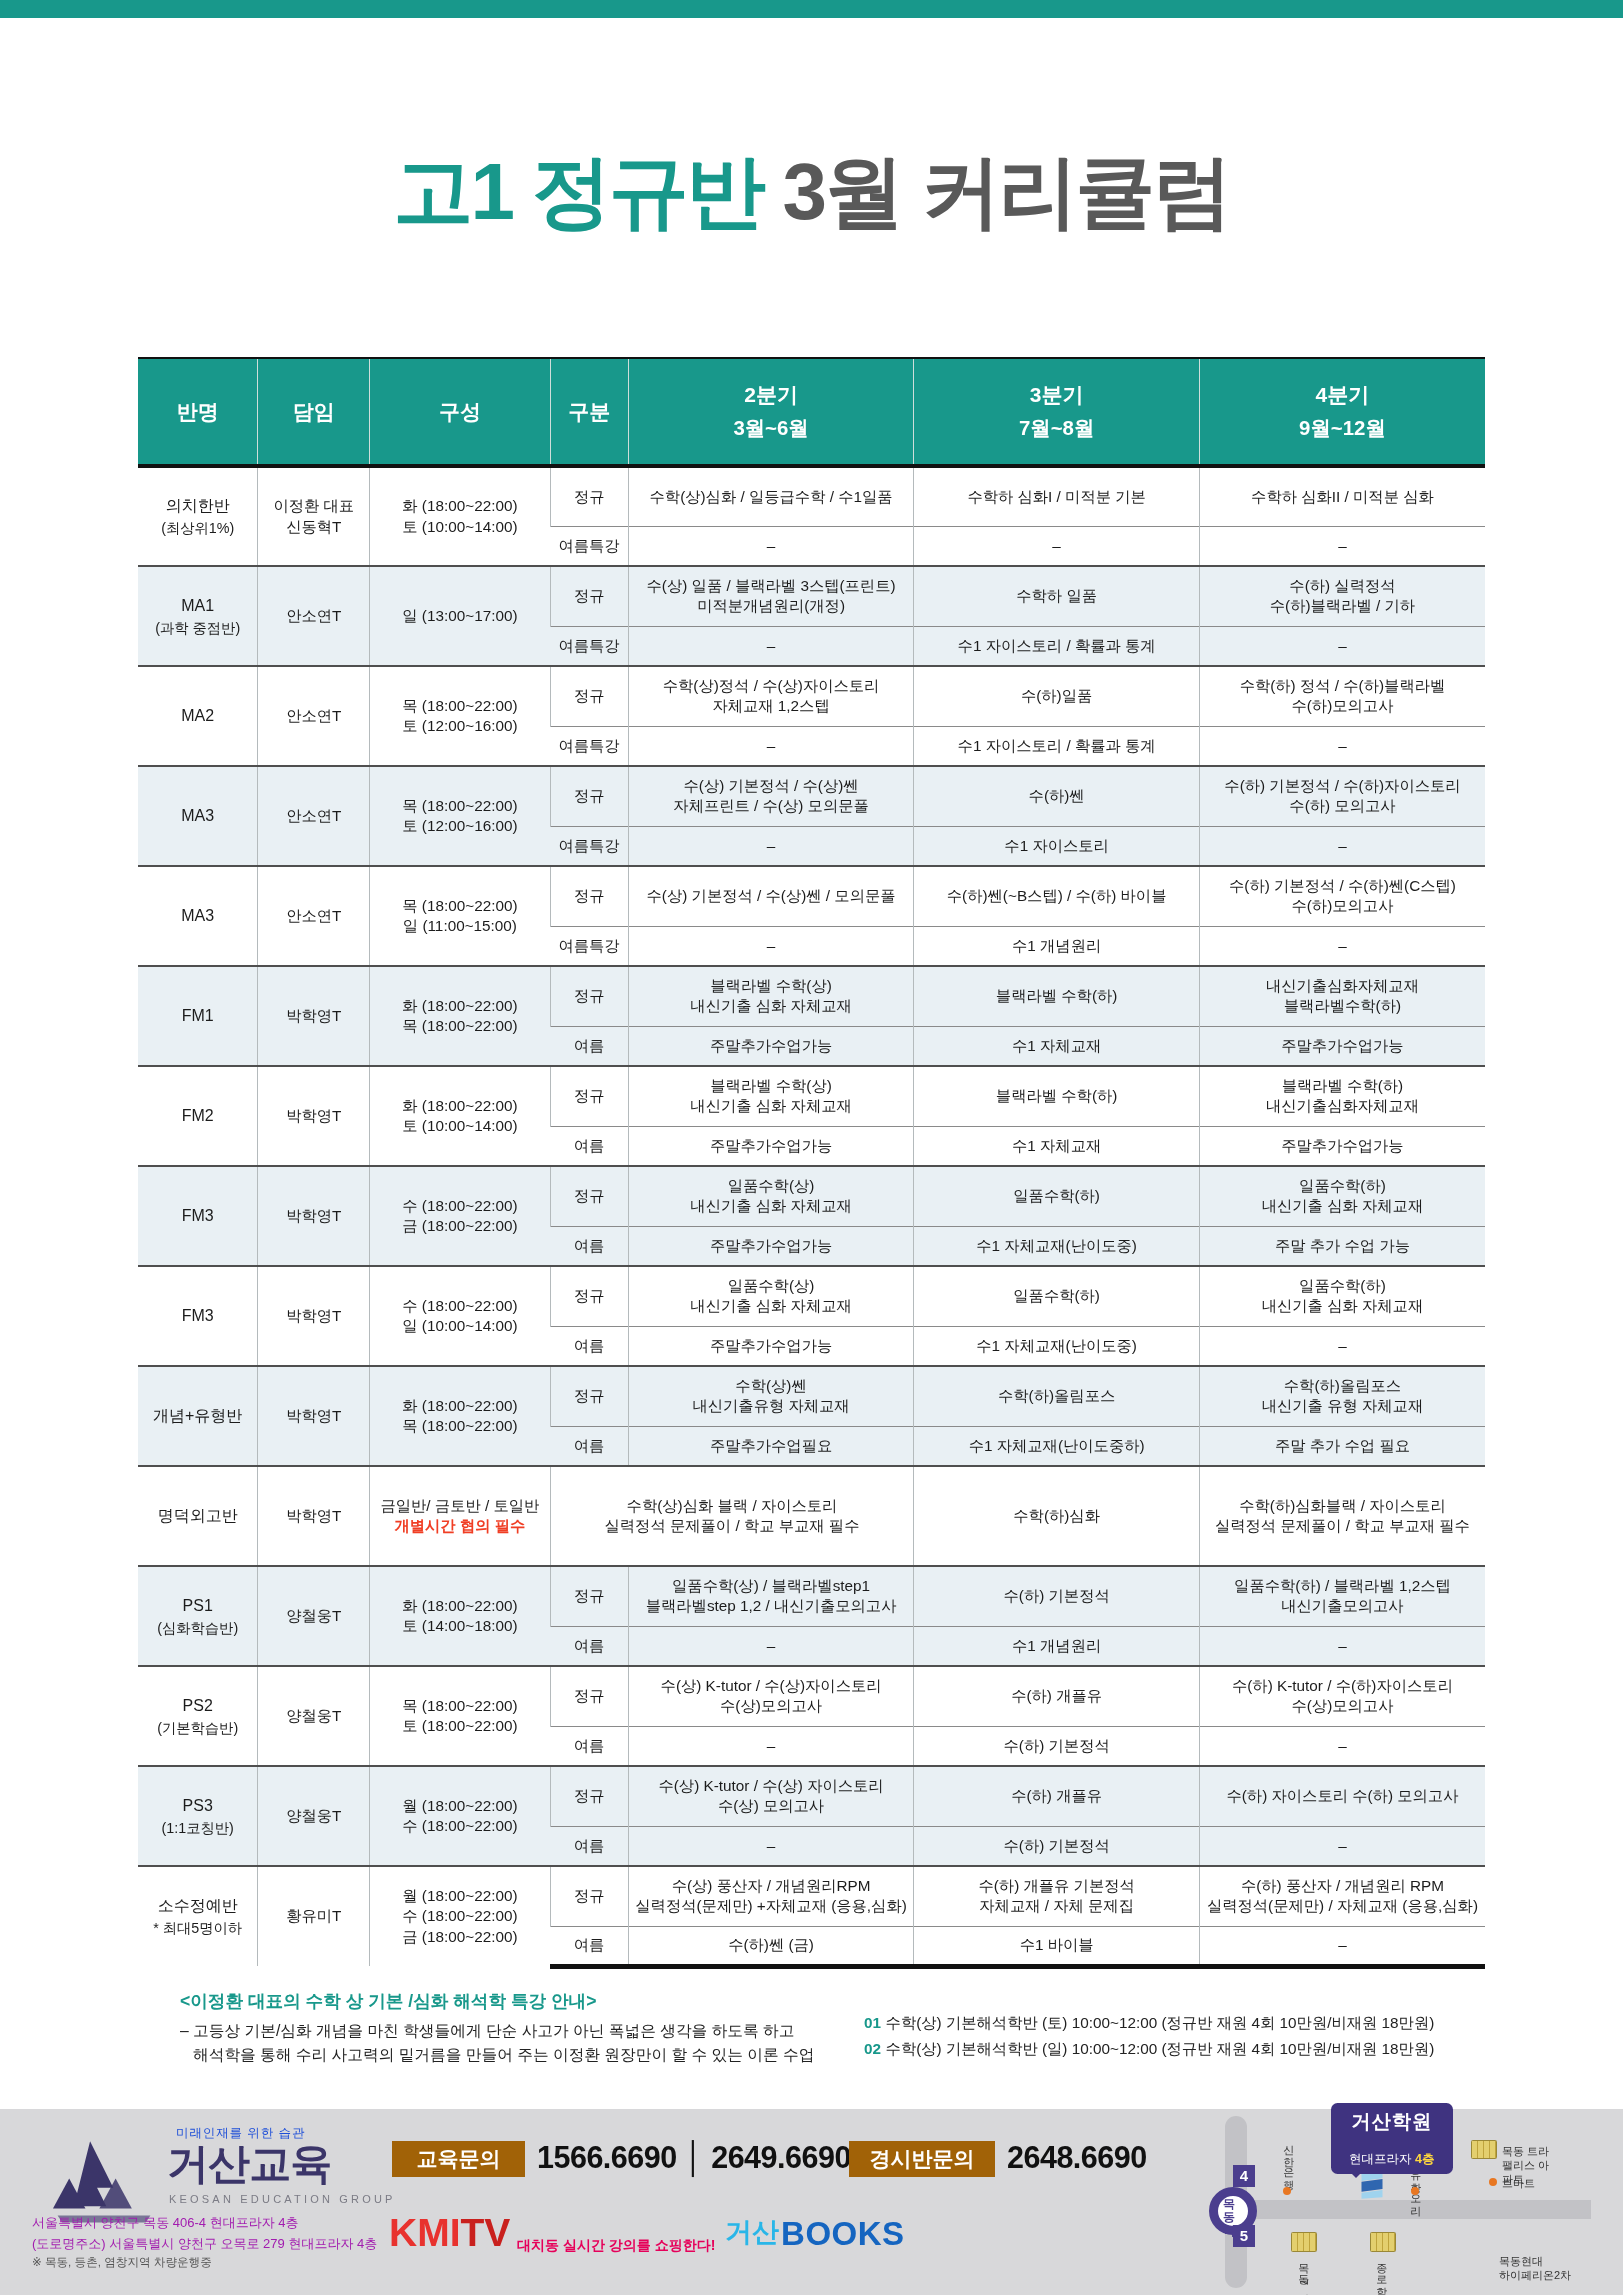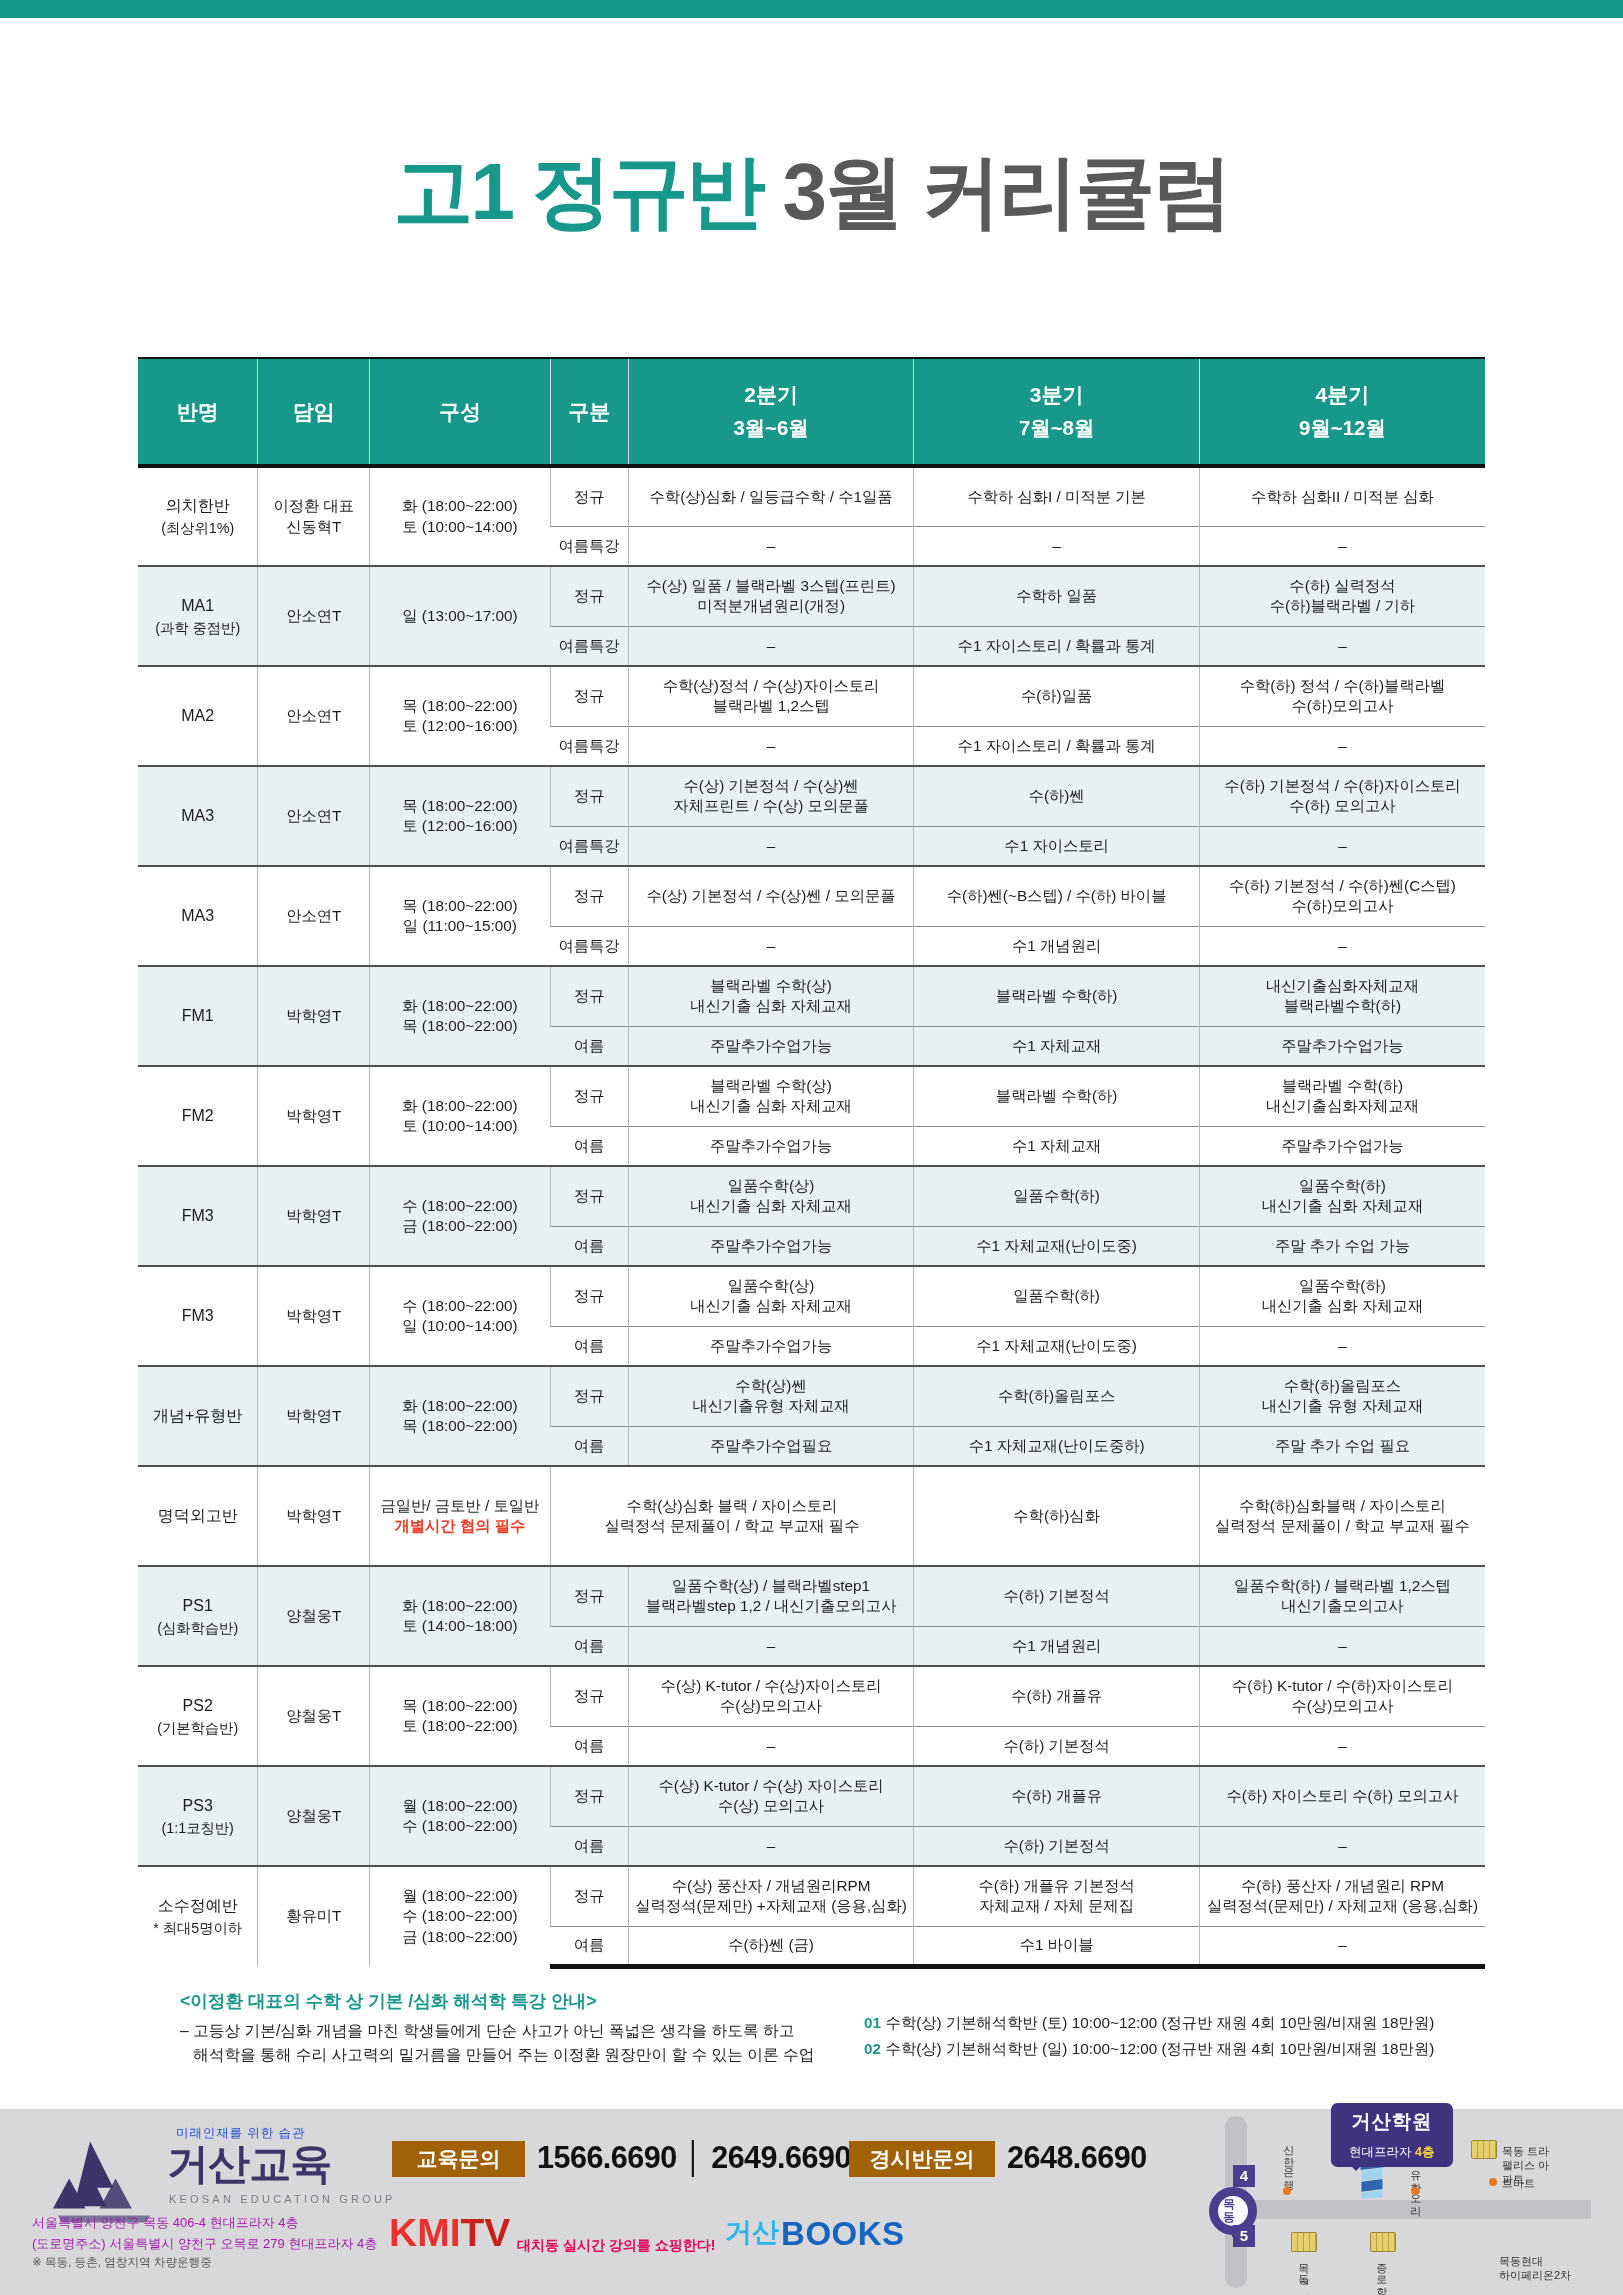--- a/index.html
+++ b/index.html
@@ -69,21 +69,21 @@
   #exit4{left:1233px;top:56px;} #exit5{left:1233px;top:116px;}
   .mlabel{position:absolute;font-size:11px;color:#333;line-height:1.25;white-space:nowrap;}
   .vlabel{writing-mode:vertical-rl;letter-spacing:0.5px;}
   .odot{position:absolute;width:8.3px;height:8.3px;border-radius:50%;background:#e87722;}
   .yico{position:absolute;width:24px;height:17.6px;background:repeating-linear-gradient(90deg,#e3cf6e 0 4.6px,#bfa43c 4.6px 6px);
         border:0.9px solid #9a8836;border-radius:1.4px;}
   #bldg{position:absolute;left:1356px;top:46px;}
   #callout{position:absolute;left:1331px;top:-5.6px;width:116px;background:#3f3380;border-radius:6.5px;
            text-align:center;padding:4.6px 2.8px 5.6px;color:#fff;}
   #callout .ct{font-size:19.4px;font-weight:800;letter-spacing:0.9px;}
-  #callout .cs{font-size:12.5px;margin-top:9px;}
+  #callout .cs{font-size:12.5px;margin-top:16px;}
   #callout .cs .yy{color:#ffd83d;font-weight:800;}
   #callout:after{content:"";position:absolute;left:18.5px;bottom:-10.2px;border:6.5px solid transparent;border-top-color:#3f3380;}
 </style>
 </head>
 <body>
 
 <div id="page">
 
   <div id="topbar"></div>
 
@@ -192,21 +192,21 @@
           <td rowspan="2">
             <div class="ln">안소연T</div>
           </td>
           <td rowspan="2">
             <div class="ln">목 (18:00~22:00)</div>
             <div class="ln">토 (12:00~16:00)</div>
           </td>
           <td>정규</td>
           <td>
             <div class="ln">수학(상)정석 / 수(상)자이스토리</div>
-            <div class="ln">블랙라벨 1,2스텝</div>
+            <div class="ln">자체교재 1,2스텝</div>
           </td>
           <td>
             <div class="ln">수(하)일품</div>
           </td>
           <td>
             <div class="ln">수학(하) 정석 / 수(하)블랙라벨</div>
             <div class="ln">수(하)모의고사</div>
           </td>
         </tr>
         <tr class="sumrow">

